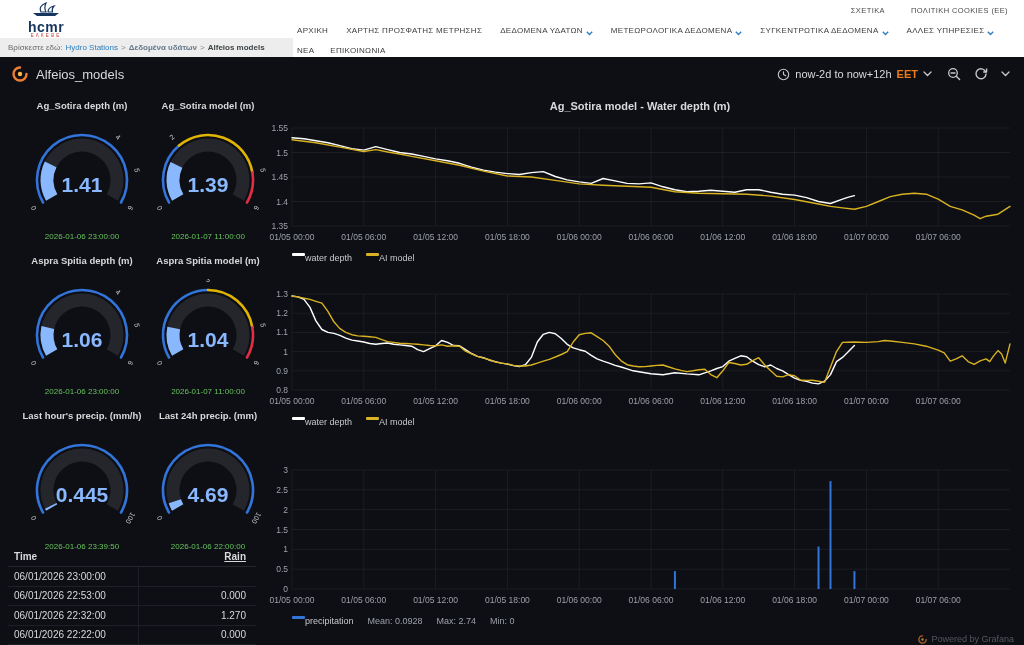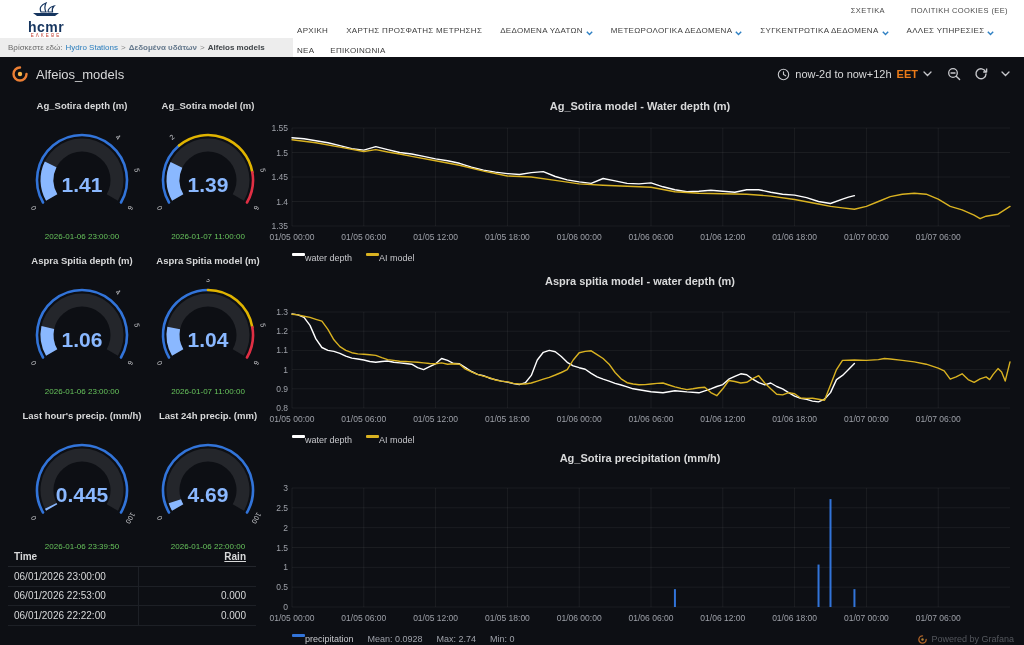--- a/index.html
+++ b/index.html
@@ -233,20 +233,24 @@
       <span class="c1">Rain</span>
     </div>
     <div id="tableRows">
         <div class="trow">
           <span class="c0">06/01/2026 23:00:00</span>
           <span class="c1"></span>
         </div>
         <div class="trow">
           <span class="c0">06/01/2026 22:53:00</span>
           <span class="c1">0.000</span>
+        </div>
+        <div class="trow">
+          <span class="c0">06/01/2026 22:32:00</span>
+          <span class="c1">1.270</span>
         </div>
         <div class="trow">
           <span class="c0">06/01/2026 22:22:00</span>
           <span class="c1">0.000</span>
         </div>
       </div>
   </div>
 
   <div id="charts">
       <div class="chart-panel" style="top: 43px;"><div class="chart-title">Ag_Sotira model - Water depth (m)</div><svg width="756" height="128" viewBox="0 0 756 128">
@@ -285,21 +289,21 @@
         </svg><div class="legend">
           <div class="legend-item">
             <span class="legend-dash" style="background: rgb(255, 255, 255);"></span>
             <span class="legend-label">water depth</span>
           </div>
           <div class="legend-item">
             <span class="legend-dash" style="background: rgb(217, 178, 33);"></span>
             <span class="legend-label">AI model</span>
           </div>
         </div></div>
-      <div class="chart-panel" style="top: 218px;"><div class="chart-title">Aspra spitia model - water depth (m)</div><svg width="756" height="135" viewBox="0 0 756 135">
+      <div class="chart-panel" style="top: 218px;"><svg width="756" height="135" viewBox="0 0 756 135">
           <line x1="30" x2="748" y1="115" y2="115" stroke="rgba(255,255,255,0.06)" stroke-width="1"></line>
           <text x="26" y="118" text-anchor="end" font-size="8.5" fill="#9da0a8">0.8</text>
           <line x1="30" x2="748" y1="95.80000000000001" y2="95.80000000000001" stroke="rgba(255,255,255,0.06)" stroke-width="1"></line>
           <text x="26" y="98.80000000000001" text-anchor="end" font-size="8.5" fill="#9da0a8">0.9</text>
           <line x1="30" x2="748" y1="76.60000000000001" y2="76.60000000000001" stroke="rgba(255,255,255,0.06)" stroke-width="1"></line>
           <text x="26" y="79.60000000000001" text-anchor="end" font-size="8.5" fill="#9da0a8">1</text>
           <line x1="30" x2="748" y1="57.39999999999999" y2="57.39999999999999" stroke="rgba(255,255,255,0.06)" stroke-width="1"></line>
           <text x="26" y="60.39999999999999" text-anchor="end" font-size="8.5" fill="#9da0a8">1.1</text>
           <line x1="30" x2="748" y1="38.20000000000002" y2="38.20000000000002" stroke="rgba(255,255,255,0.06)" stroke-width="1"></line>
           <text x="26" y="41.20000000000002" text-anchor="end" font-size="8.5" fill="#9da0a8">1.2</text>
@@ -330,21 +334,21 @@
         </svg><div class="legend">
           <div class="legend-item">
             <span class="legend-dash" style="background: rgb(255, 255, 255);"></span>
             <span class="legend-label">water depth</span>
           </div>
           <div class="legend-item">
             <span class="legend-dash" style="background: rgb(217, 178, 33);"></span>
             <span class="legend-label">AI model</span>
           </div>
         </div></div>
-      <div class="chart-panel" style="top: 395px;"><div class="chart-title">Ag_Sotira precipitation (mm/h)</div><svg width="756" height="157" viewBox="0 0 756 157">
+      <div class="chart-panel" style="top: 395px;"><svg width="756" height="157" viewBox="0 0 756 157">
           <line x1="30" x2="748" y1="137" y2="137" stroke="rgba(255,255,255,0.06)" stroke-width="1"></line>
           <text x="26" y="140" text-anchor="end" font-size="8.5" fill="#9da0a8">0</text>
           <line x1="30" x2="748" y1="117.16666666666667" y2="117.16666666666667" stroke="rgba(255,255,255,0.06)" stroke-width="1"></line>
           <text x="26" y="120.16666666666667" text-anchor="end" font-size="8.5" fill="#9da0a8">0.5</text>
           <line x1="30" x2="748" y1="97.33333333333334" y2="97.33333333333334" stroke="rgba(255,255,255,0.06)" stroke-width="1"></line>
           <text x="26" y="100.33333333333334" text-anchor="end" font-size="8.5" fill="#9da0a8">1</text>
           <line x1="30" x2="748" y1="77.5" y2="77.5" stroke="rgba(255,255,255,0.06)" stroke-width="1"></line>
           <text x="26" y="80.5" text-anchor="end" font-size="8.5" fill="#9da0a8">1.5</text>
           <line x1="30" x2="748" y1="57.66666666666667" y2="57.66666666666667" stroke="rgba(255,255,255,0.06)" stroke-width="1"></line>
           <text x="26" y="60.66666666666667" text-anchor="end" font-size="8.5" fill="#9da0a8">2</text>

